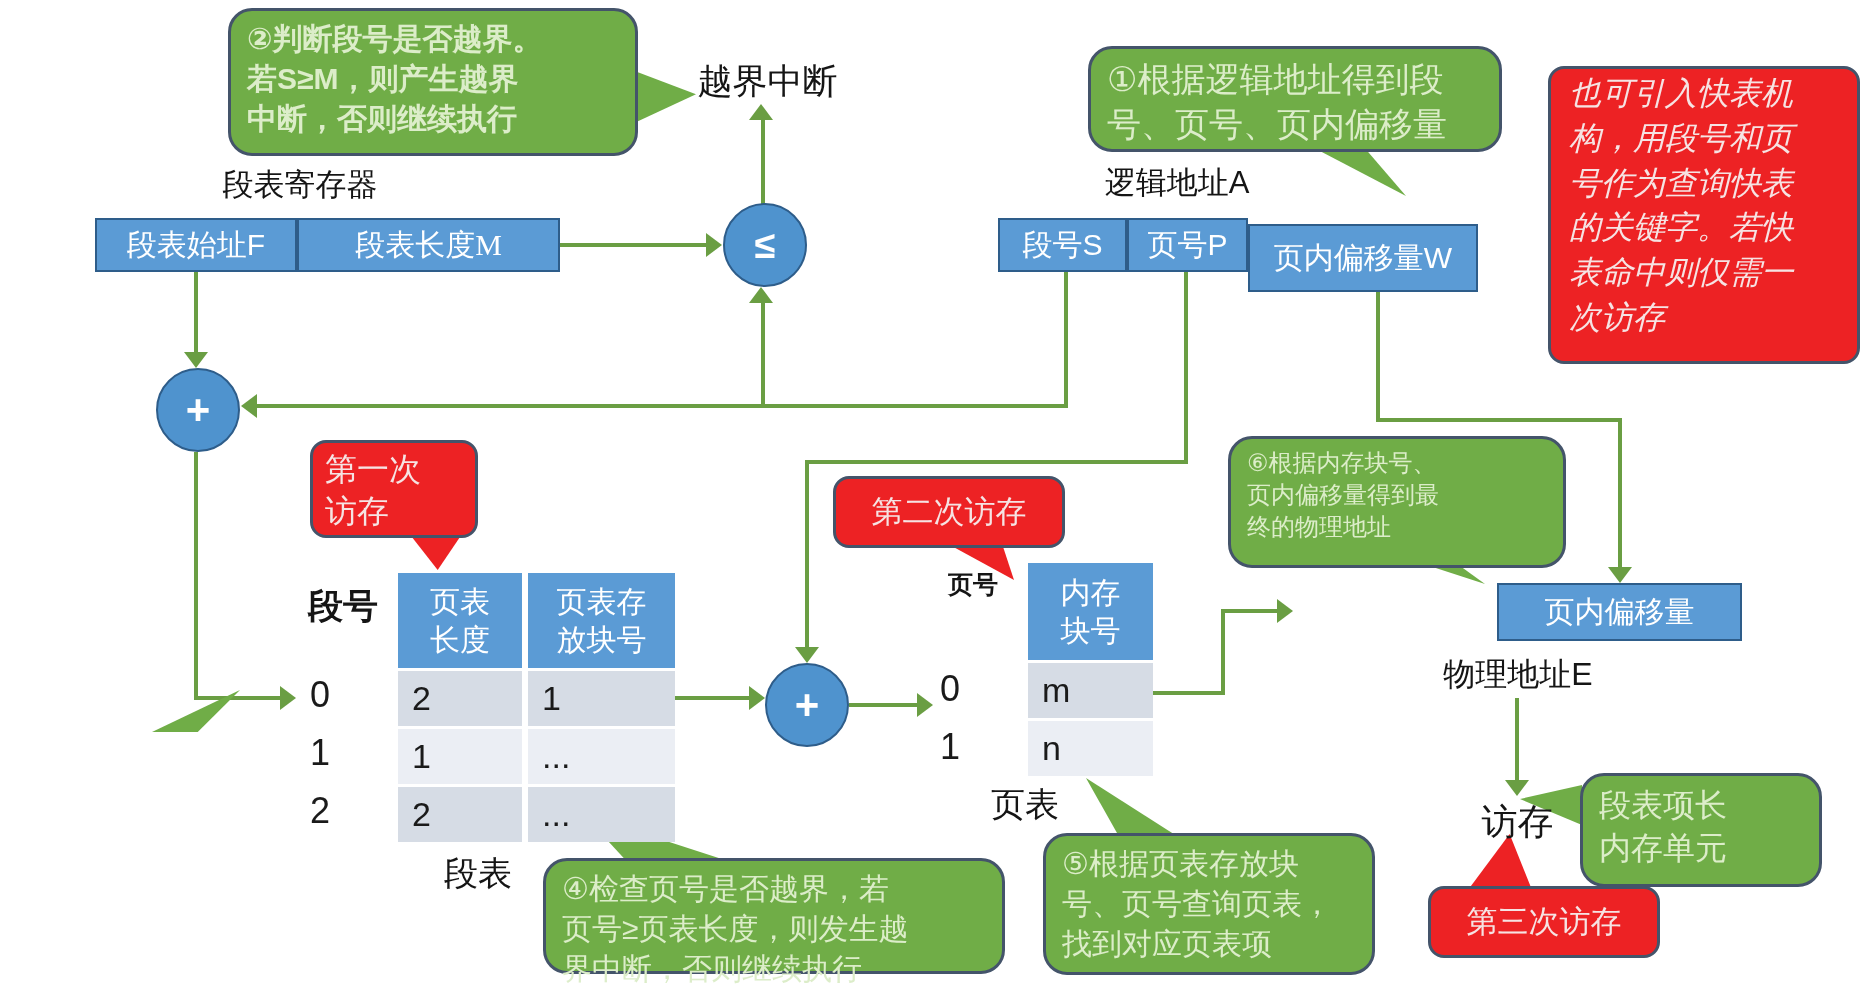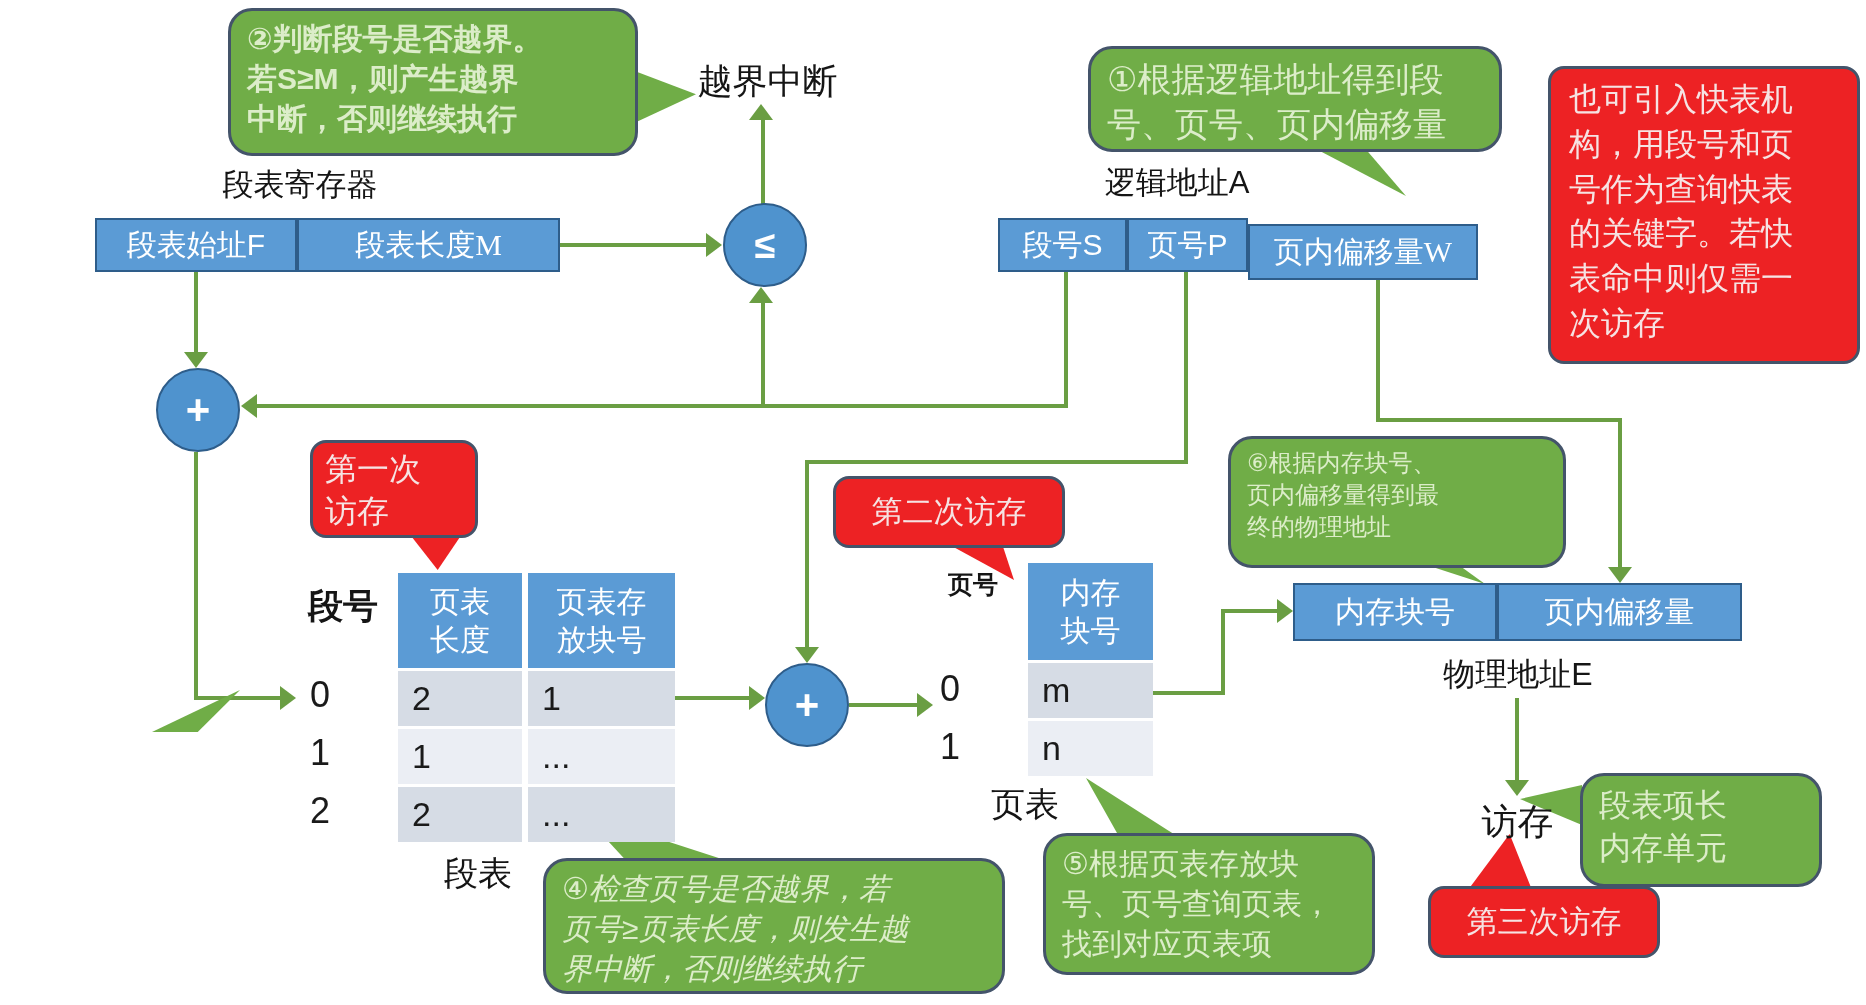--- a/index.html
+++ b/index.html
@@ -110,33 +110,33 @@
   <div class="tail gtail" style="left:1520px;top:785px;width:62px;height:40px;clip-path:polygon(100% 0,100% 100%,0 35%);"></div>
   <div class="tail rtail" style="left:398px;top:534px;width:64px;height:36px;clip-path:polygon(18% 0,100% 0,62% 100%);"></div>
   <div class="tail rtail" style="left:948px;top:544px;width:66px;height:36px;clip-path:polygon(0 0,82% 0,100% 100%);"></div>
   <div class="tail rtail" style="left:1468px;top:834px;width:64px;height:56px;clip-path:polygon(65% 0,100% 100%,0 100%);"></div>
 
   <div class="abs gbubble prewrap" style="left:228px;top:8px;width:410px;height:148px;font-size:30px;font-weight:bold;">②判断段号是否越界。
 若S≥M，则产生越界
 中断，否则继续执行</div>
   <div class="abs gbubble prewrap" style="left:1088px;top:46px;width:414px;height:106px;font-size:34px;">①根据逻辑地址得到段
 号、页号、页内偏移量</div>
-  <div class="abs gbubble prewrap" style="left:543px;top:858px;width:462px;height:136px;font-size:30px;font-style:italic;">④检查页号是否越界，若
+  <div class="abs gbubble prewrap" style="left:543px;top:858px;width:462px;height:116px;font-size:30px;">④检查页号是否越界，若
 页号≥页表长度，则发生越
 界中断，否则继续执行</div>
   <div class="abs gbubble prewrap" style="left:1043px;top:833px;width:332px;height:142px;font-size:30px;">⑤根据页表存放块
 号、页号查询页表，
 找到对应页表项</div>
   <div class="abs gbubble prewrap" style="left:1228px;top:436px;width:338px;height:132px;font-size:24px;">⑥根据内存块号、
 页内偏移量得到最
 终的物理地址</div>
   <div class="abs gbubble prewrap" style="left:1580px;top:773px;width:242px;height:114px;font-size:32px;">段表项长
 内存单元</div>
 
-  <div class="abs rbubble prewrap" style="left:1548px;top:66px;width:312px;height:298px;font-size:32px;line-height:1.4;padding:8px 18px;">也可引入快表机
+  <div class="abs rbubble prewrap" style="left:1548px;top:66px;width:312px;height:298px;font-size:32px;line-height:1.4;padding:2px 18px;font-style:italic;">也可引入快表机
 构，用段号和页
 号作为查询快表
 的关键字。若快
 表命中则仅需一
 次访存</div>
   <div class="abs rbubble prewrap" style="left:310px;top:440px;width:168px;height:98px;font-size:32px;">第一次
 访存</div>
   <div class="abs rbubble" style="left:1428px;top:886px;width:232px;height:72px;font-size:31px;display:flex;align-items:center;justify-content:center;">第三次访存</div>
   <div class="abs rbubble" style="left:833px;top:476px;width:232px;height:72px;font-size:31px;display:flex;align-items:center;justify-content:center;">第二次访存</div>
 
@@ -148,23 +148,22 @@
   <div class="abs blabel" style="left:928px;top:568px;width:90px;font-size:25px;font-weight:bold;">页号</div>
   <div class="abs blabel" style="left:965px;top:782px;width:120px;font-size:34px;">页表</div>
   <div class="abs blabel" style="left:1398px;top:653px;width:240px;font-size:32px;">物理地址E</div>
   <div class="abs blabel" style="left:1450px;top:798px;width:135px;font-size:36px;">访存</div>
 
   <div class="abs bluecell" style="left:95px;top:218px;width:202px;height:54px;">段表始址F</div>
   <div class="abs bluecell" style="left:297px;top:218px;width:263px;height:54px;font-family:Liberation Serif, serif;">段表长度M</div>
 
   <div class="abs bluecell" style="left:998px;top:218px;width:129px;height:54px;">段号S</div>
   <div class="abs bluecell" style="left:1127px;top:218px;width:121px;height:54px;">页号P</div>
-  <div class="abs bluecell" style="left:1248px;top:224px;width:230px;height:56px;font-family:Liberation Serif, serif;">页内偏移量W</div>
+  <div class="abs bluecell" style="left:1248px;top:224px;width:230px;height:68px;">页内偏移量W</div>
 
-  <div class="abs bluecell" style="left:1293px;top:583px;width:204px;height:58px;">内存块号</div>
   <div class="abs bluecell" style="left:1497px;top:583px;width:245px;height:58px;">页内偏移量</div>
 
   <div class="abs opcircle" style="left:723px;top:203px;font-size:38px;">≤</div>
   <div class="abs opcircle" style="left:156px;top:368px;">+</div>
   <div class="abs opcircle" style="left:765px;top:663px;">+</div>
 
   <div class="abs thead prewrap" style="left:398px;top:573px;width:124px;height:95px;">页表
 长度</div>
   <div class="abs thead prewrap" style="left:528px;top:573px;width:147px;height:95px;">页表存
 放块号</div>

